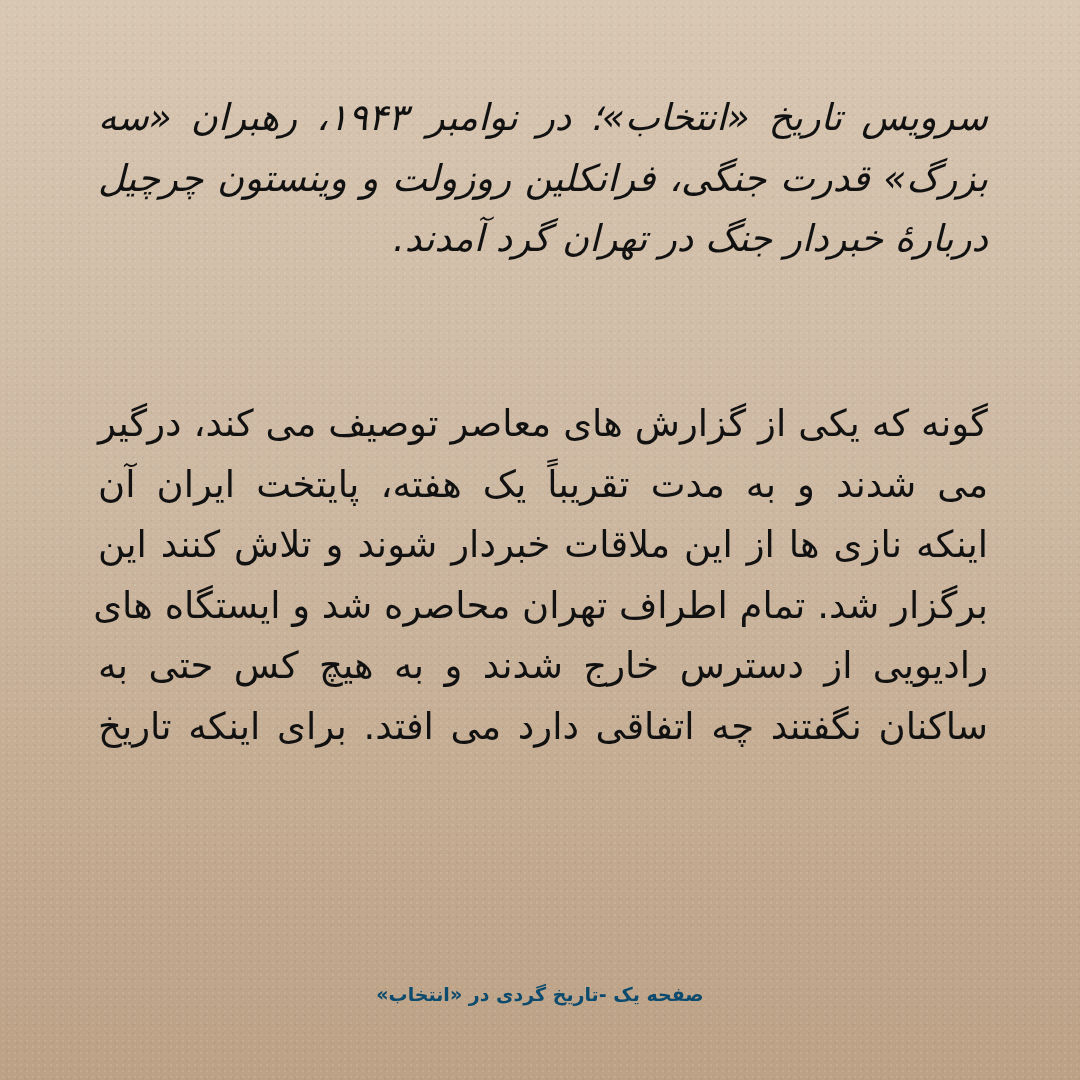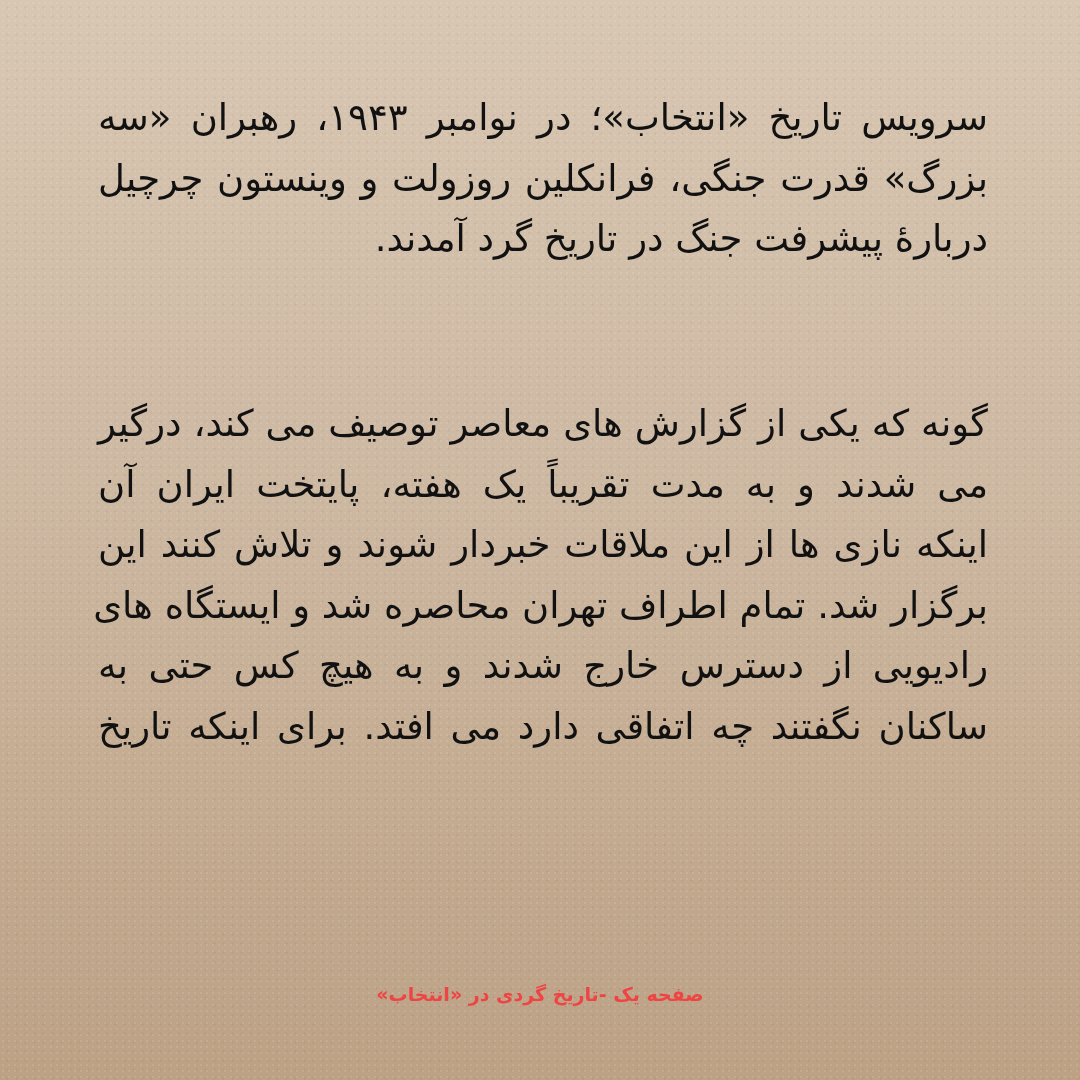--- a/index.html
+++ b/index.html
@@ -46,44 +46,44 @@
       font-size: 37px;
       white-space: nowrap;
       text-align: justify;
       text-align-last: justify;
       direction: rtl;
       letter-spacing: 0;
     }
     .line.last {
       text-align-last: right;
     }
-    .p1 { top: 88px; }
+    .p1 { top: 88px; font-style: italic; }
     .p2 { top: 394px; }
     .footer {
       position: absolute;
       top: 983px;
       left: 0;
       width: 1080px;
       text-align: center;
       direction: rtl;
       font-weight: bold;
       font-size: 19px;
-      color: #ef4444;
+      color: #0c4a6e;
     }
   </style>
 </head>
 <body>
 
 <div class="texture"></div>
 
 <div class="article">
   <div class="para p1">
     <span class="line">سرویس تاریخ «انتخاب»؛ در نوامبر ۱۹۴۳، رهبران «سه</span>
     <span class="line">بزرگ» قدرت جنگی، فرانکلین روزولت و وینستون چرچیل</span>
-    <span class="line last">دربارهٔ پیشرفت جنگ در تاریخ گرد آمدند.</span>
+    <span class="line last">دربارهٔ خبردار جنگ در تهران گرد آمدند.</span>
   </div>
 
   <div class="para p2">
     <span class="line">گونه که یکی از گزارش های معاصر توصیف می کند، درگیر</span>
     <span class="line">می شدند و به مدت تقریباً یک هفته، پایتخت ایران آن</span>
     <span class="line">اینکه نازی ها از این ملاقات خبردار شوند و تلاش کنند این</span>
     <span class="line">برگزار شد. تمام اطراف تهران محاصره شد و ایستگاه های</span>
     <span class="line">رادیویی از دسترس خارج شدند و به هیچ کس حتی به</span>
     <span class="line">ساکنان نگفتند چه اتفاقی دارد می افتد. برای اینکه تاریخ</span>
   </div>

